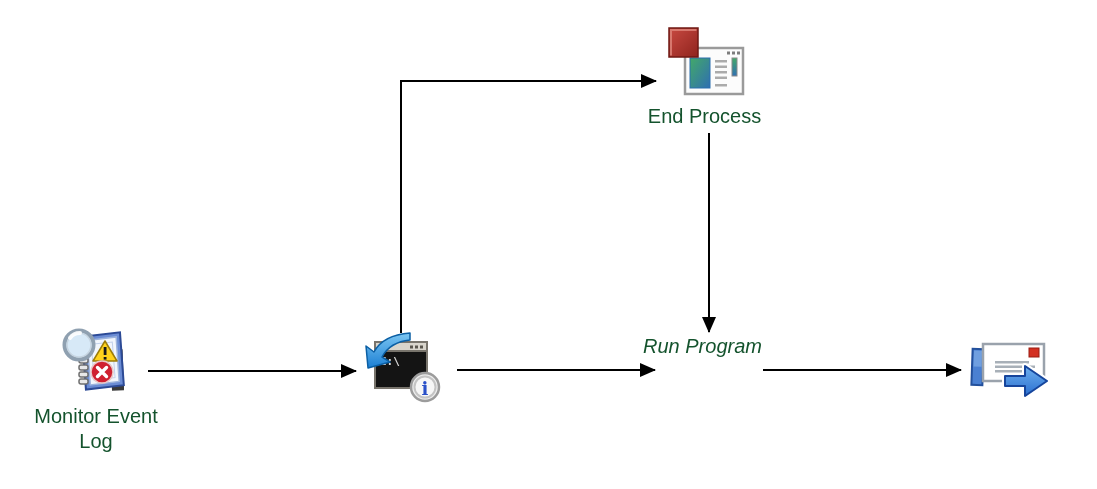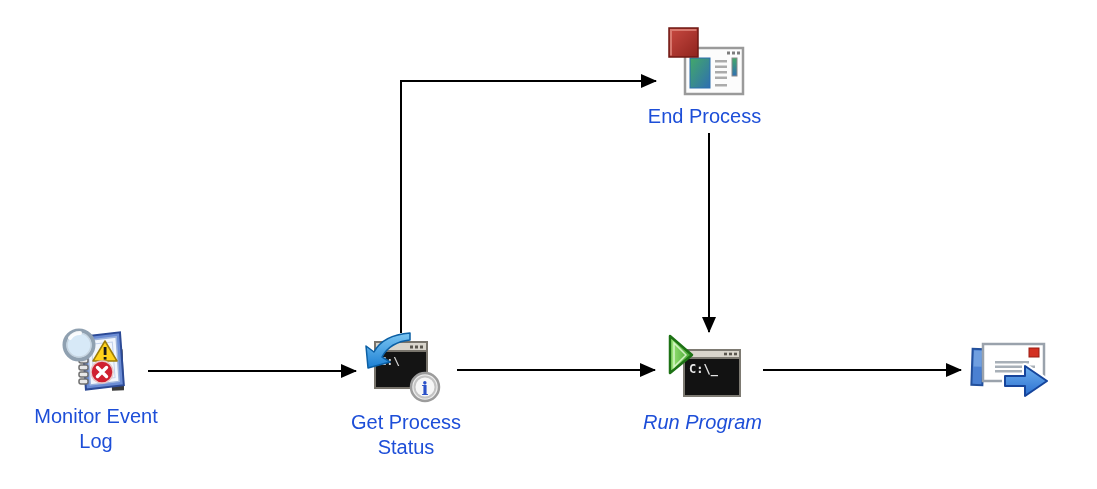--- a/index.html
+++ b/index.html
@@ -29,21 +29,21 @@
     align-items: center;
     z-index: 2;
   }
   .node .icon {
     flex: 0 0 auto;
     line-height: 0;
   }
   .node .label {
     font-size: 20px;
     line-height: 25px;
-    color: #1d4ed8;
+    color: #14532d;
     text-align: center;
     white-space: pre-line;
   }
   .n-monitor { left: 16px;  top: 328px; width: 160px; }
   .n-gps     { left: 326px; top: 330px; width: 160px; }
   .n-end     { left: 622px; top: 24px;  width: 165px; }
   .n-run     { left: 620px; top: 330px; width: 165px; }
   .n-send    { left: 930px; top: 336px; width: 165px; }
   .n-monitor .label { margin-top: 6px; }
   .n-gps .label     { margin-top: 4px; }
@@ -120,21 +120,20 @@
           <rect x="52" y="15.5" width="3" height="3"></rect>
           <rect x="57" y="15.5" width="3" height="3"></rect>
         </g>
         <text x="17" y="35" font-family="'DejaVu Sans Mono', monospace" font-size="11" font-weight="bold" fill="#d8d8d8">C:\</text>
         <path d="M47,3 Q20,5 11,22 L3,16 L5,38 L27,32 L19,27 Q27,12 47,10 Z" fill="url(#gps-arrow)" stroke="#0b5fa4" stroke-width="1.5" stroke-linejoin="round"></path>
         <circle cx="62" cy="57" r="14" fill="#ececec" stroke="#9c9c9c" stroke-width="2.5"></circle>
         <circle cx="62" cy="57" r="10.5" fill="#f7f7f7" stroke="#c4c4c4" stroke-width="2"></circle>
         <text x="62" y="64.5" text-anchor="middle" font-family="'DejaVu Serif', serif" font-size="18" font-weight="bold" fill="#2a50c8">i</text>
       </svg>
     </div>
-    <div class="label">Get Process Status</div>
   </div>
 
   <div class="node n-end">
     <div class="icon">
       <svg width="84" height="76" viewBox="0 0 84 76" xmlns="http://www.w3.org/2000/svg">
         <defs>
           <linearGradient id="ep-graph" x1="0" y1="0" x2="1" y2="1">
             <stop offset="0" stop-color="#43a968"></stop>
             <stop offset="1" stop-color="#2f6fb2"></stop>
           </linearGradient>
@@ -163,40 +162,20 @@
         </g>
         <rect x="69" y="34" width="5" height="18" fill="url(#ep-bar)" stroke="#8a8a8a" stroke-width="1"></rect>
         <rect x="6" y="4" width="29" height="29" fill="url(#ep-red)" stroke="#6f1813" stroke-width="1.5"></rect>
         <path d="M8,31.5 L8,6 L33.5,6" stroke="#dd8278" stroke-width="2" fill="none" opacity="0.85"></path>
       </svg>
     </div>
     <div class="label">End Process</div>
   </div>
 
   <div class="node n-run">
-    <div class="icon">
-      <svg width="78" height="76" viewBox="0 0 78 76" xmlns="http://www.w3.org/2000/svg">
-        <defs>
-          <linearGradient id="rp-play" x1="0" y1="0" x2="1" y2="0">
-            <stop offset="0" stop-color="#9fe87a"></stop>
-            <stop offset="1" stop-color="#3c9e2c"></stop>
-          </linearGradient>
-        </defs>
-        <rect x="20" y="20" width="56" height="46" fill="#121212" stroke="#7d7a72" stroke-width="2"></rect>
-        <rect x="20" y="20" width="56" height="8" fill="#d9d5cc" stroke="#7d7a72" stroke-width="2"></rect>
-        <g fill="#5a564e">
-          <rect x="60" y="22.7" width="3" height="2.6"></rect>
-          <rect x="65" y="22.7" width="3" height="2.6"></rect>
-          <rect x="70" y="22.7" width="3" height="2.6"></rect>
-        </g>
-        <text x="25" y="43" font-family="'DejaVu Sans Mono', monospace" font-size="12" font-weight="bold" fill="#e6e6e6">C:\_</text>
-        <polygon points="6,6 28,25 6,43" fill="url(#rp-play)" stroke="#1d7215" stroke-width="2.5" stroke-linejoin="round"></polygon>
-        <polygon points="10,13 22,25 10,37" fill="none" stroke="#e2f8d6" stroke-width="1.5" opacity="0.85"></polygon>
-      </svg>
-    </div>
     <div class="label">Run Program</div>
   </div>
 
   <div class="node n-send">
     <div class="icon">
       <svg width="88" height="66" viewBox="0 0 88 66" xmlns="http://www.w3.org/2000/svg">
         <defs>
           <linearGradient id="se-arrow" x1="0" y1="0" x2="0" y2="1">
             <stop offset="0" stop-color="#6fb0ee"></stop>
             <stop offset="1" stop-color="#2a6fd0"></stop>

